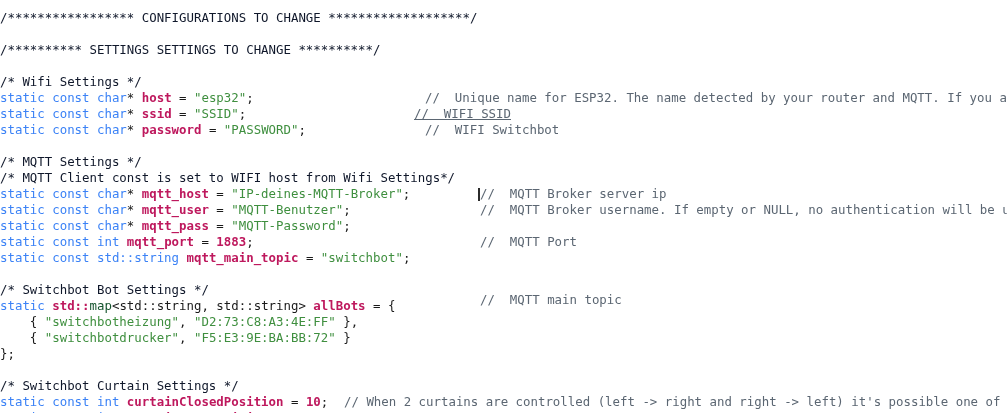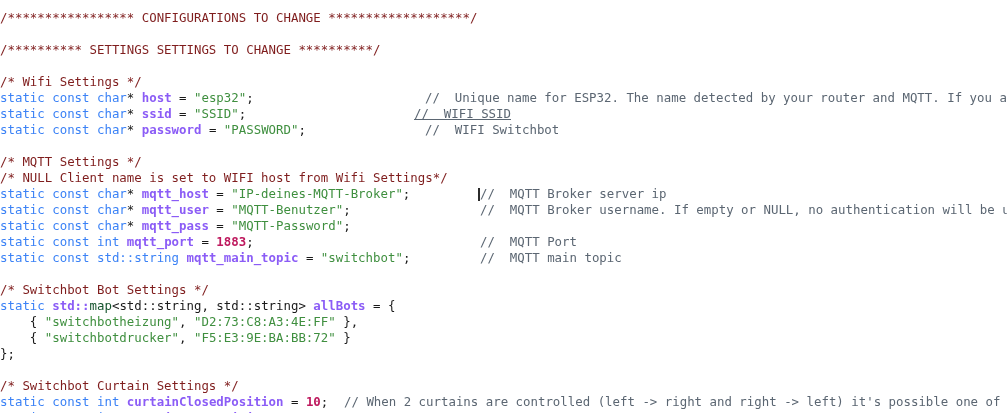--- a/index.html
+++ b/index.html
@@ -32,26 +32,26 @@
     white-space: pre;
     font-size: 12.4px;
     line-height: 16.1px;
     letter-spacing: 0px;
     color: #222222;
   }
 
   
   .tok            { white-space: pre; }
   .kw             { color: #3b82f6; }   
-  .ident          { color: #8b5cf6; font-weight: bold; }
+  .ident          { color: #be185d; font-weight: bold; }
   .plain          { color: #1a1a1a; }
   .str            { color: #3f8f3f; }
   .num            { color: #be185d; font-weight: bold; }
   .type           { color: #14532d; }   
-  .blockcomment   { color: #7f1d1d; text-align: right; }
+  .blockcomment   { color: #0f172a; text-align: right; }
 
   
   .cmt {
     position: absolute;
     top: 0;
     white-space: pre;
     font-size: 12.4px;
     line-height: 16.1px;
     color: #5b6672;
   }
@@ -73,26 +73,26 @@
       <div class="line" style="top: 10px;"><span class="tok blockcomment">/***************** CONFIGURATIONS TO CHANGE *******************/</span></div>
       <div class="line" style="top: 26px;"></div>
       <div class="line" style="top: 42px;"><span class="tok blockcomment">/********** SETTINGS SETTINGS TO CHANGE **********/</span></div>
       <div class="line" style="top: 58px;"></div>
       <div class="line" style="top: 74px;"><span class="tok blockcomment">/* Wifi Settings */</span></div>
       <div class="line" style="top: 90px;"><span class="tok kw">static const char</span><span class="tok plain">* </span><span class="tok ident">host</span><span class="tok plain"> = </span><span class="tok str">"esp32"</span><span class="tok plain">;</span><span class="cmt" style="left: 425px;">//  Unique name for ESP32. The name detected by your router and MQTT. If you are usi</span></div>
       <div class="line" style="top: 106px;"><span class="tok kw">static const char</span><span class="tok plain">* </span><span class="tok ident">ssid</span><span class="tok plain"> = </span><span class="tok str">"SSID"</span><span class="tok plain">;</span><span class="cmt" style="left: 414px; text-decoration: underline;">//  WIFI SSID</span></div>
       <div class="line" style="top: 122px;"><span class="tok kw">static const char</span><span class="tok plain">* </span><span class="tok ident">password</span><span class="tok plain"> = </span><span class="tok str">"PASSWORD"</span><span class="tok plain">;</span><span class="cmt" style="left: 425px;">//  WIFI Switchbot</span></div>
       <div class="line" style="top: 138px;"></div>
       <div class="line" style="top: 154px;"><span class="tok blockcomment">/* MQTT Settings */</span></div>
-      <div class="line" style="top: 170px;"><span class="tok blockcomment">/* NULL Client name is set to WIFI host from Wifi Settings*/</span></div>
+      <div class="line" style="top: 170px;"><span class="tok blockcomment">/* MQTT Client const is set to WIFI host from Wifi Settings*/</span></div>
       <div class="line" style="top: 186px;"><span class="tok kw">static const char</span><span class="tok plain">* </span><span class="tok ident">mqtt_host</span><span class="tok plain"> = </span><span class="tok str">"IP-deines-MQTT-Broker"</span><span class="tok plain">;</span><span class="cmt" style="left: 480px;">//  MQTT Broker server ip</span><span id="caret" style="left: 478px;"></span></div>
       <div class="line" style="top: 202px;"><span class="tok kw">static const char</span><span class="tok plain">* </span><span class="tok ident">mqtt_user</span><span class="tok plain"> = </span><span class="tok str">"MQTT-Benutzer"</span><span class="tok plain">;</span><span class="cmt" style="left: 480px;">//  MQTT Broker username. If empty or NULL, no authentication will be used</span></div>
       <div class="line" style="top: 218px;"><span class="tok kw">static const char</span><span class="tok plain">* </span><span class="tok ident">mqtt_pass</span><span class="tok plain"> = </span><span class="tok str">"MQTT-Password"</span><span class="tok plain">;</span></div>
       <div class="line" style="top: 234px;"><span class="tok kw">static const int</span><span class="tok plain"> </span><span class="tok ident">mqtt_port</span><span class="tok plain"> = </span><span class="tok num">1883</span><span class="tok plain">;</span><span class="cmt" style="left: 480px;">//  MQTT Port</span></div>
-      <div class="line" style="top: 250px;"><span class="tok kw">static const std::string</span><span class="tok plain"> </span><span class="tok ident">mqtt_main_topic</span><span class="tok plain"> = </span><span class="tok str">"switchbot"</span><span class="tok plain">;</span><span class="cmt" style="left: 480px;">//  MQTT main topic</span></div>
+      <div class="line" style="top: 250px;"><span class="tok kw">static const std::string</span><span class="tok plain"> </span><span class="tok ident">mqtt_main_topic</span><span class="tok plain"> = </span><span class="tok str">"switchbot"</span><span class="tok plain">;</span><span class="cmt" style="left: 480px; margin-top: 42px;">//  MQTT main topic</span></div>
       <div class="line" style="top: 266px;"></div>
       <div class="line" style="top: 282px;"><span class="tok blockcomment">/* Switchbot Bot Settings */</span></div>
       <div class="line" style="top: 298px;"><span class="tok kw">static</span><span class="tok plain"> </span><span class="tok ident">std::</span><span class="tok type">map</span><span class="tok plain">&lt;std::string, std::string&gt; </span><span class="tok ident">allBots</span><span class="tok plain"> = {</span></div>
       <div class="line" style="top: 314px;"><span class="tok plain">    { </span><span class="tok str">"switchbotheizung"</span><span class="tok plain">, </span><span class="tok str">"D2:73:C8:A3:4E:FF"</span><span class="tok plain"> },</span></div>
       <div class="line" style="top: 330px;"><span class="tok plain">    { </span><span class="tok str">"switchbotdrucker"</span><span class="tok plain">, </span><span class="tok str">"F5:E3:9E:BA:BB:72"</span><span class="tok plain"> }</span></div>
       <div class="line" style="top: 346px;"><span class="tok plain">};</span></div>
       <div class="line" style="top: 362px;"></div>
       <div class="line" style="top: 378px;"><span class="tok blockcomment">/* Switchbot Curtain Settings */</span></div>
       <div class="line" style="top: 394px;"><span class="tok kw">static const int</span><span class="tok plain"> </span><span class="tok ident">curtainClosedPosition</span><span class="tok plain"> = </span><span class="tok num">10</span><span class="tok plain">;</span><span class="cmt" style="left: 344px;">// When 2 curtains are controlled (left -&gt; right and right -&gt; left) it's possible one of the cur</span></div>
       <div class="line" style="top: 410px;"><span class="tok kw">static const int</span><span class="tok plain"> </span><span class="tok ident">curtainOpenPosition</span><span class="tok plain"> = </span><span class="tok num">110</span><span class="tok plain">;</span></div>

